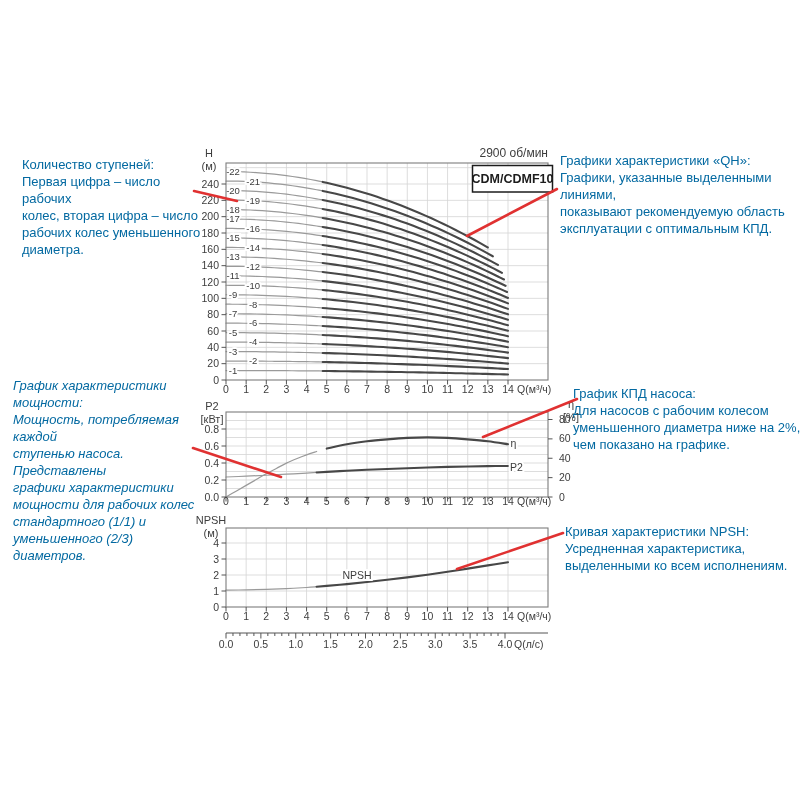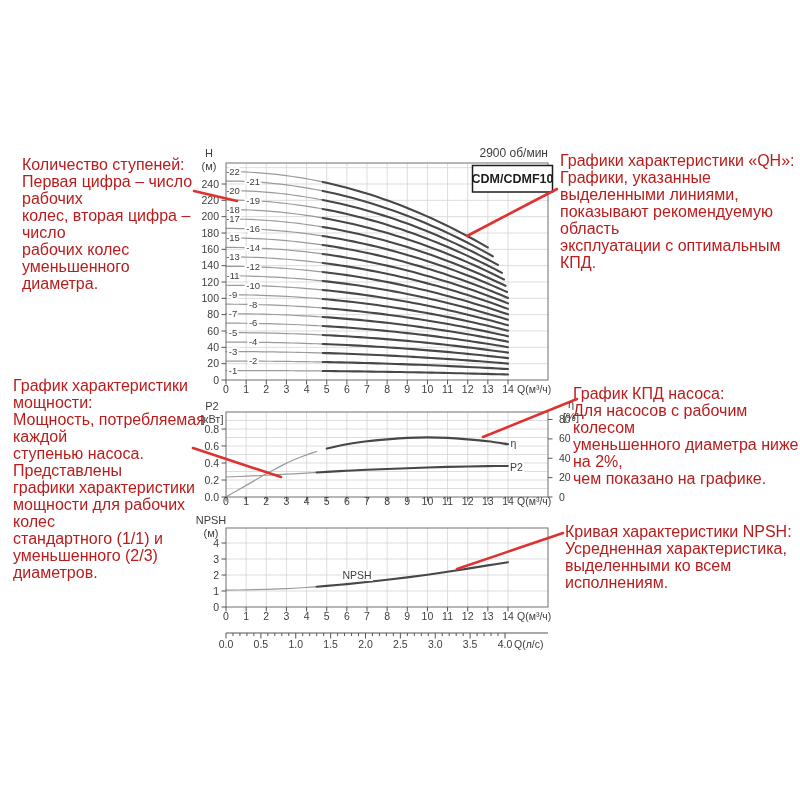--- a/index.html
+++ b/index.html
@@ -1,21 +1,21 @@
 <!DOCTYPE html>
 <html><head>
 <meta charset="utf-8">
 <style>
   html,body{margin:0;padding:0;background:#fff;}
   body{width:800px;height:800px;font-family:"Liberation Sans",sans-serif;}
   #canvas{position:relative;width:800px;height:800px;background:#fff;overflow:hidden;}
-  .ann{position:absolute;font-size:16px;line-height:17px;color:#b91c1c;white-space:pre-line;}
+  .ann{position:absolute;font-size:13px;line-height:17px;color:#0369a1;white-space:pre-line;}
   #ann-stages{left:22px;top:156px;width:185px;}
   #ann-qh{left:560px;top:152px;width:242px;}
-  #ann-power{left:13px;top:377px;width:195px;}
+  #ann-power{left:13px;top:377px;width:195px;font-style:italic;}
   #ann-eff{left:573px;top:385px;width:228px;}
   #ann-npsh{left:565px;top:523px;width:235px;}
   #chart-svg{position:absolute;left:0;top:0;width:800px;height:800px;}
 </style>
 </head>
 <body>
 
 <div id="canvas">
   <div class="ann" id="ann-stages">Количество ступеней:
 Первая цифра – число рабочих

